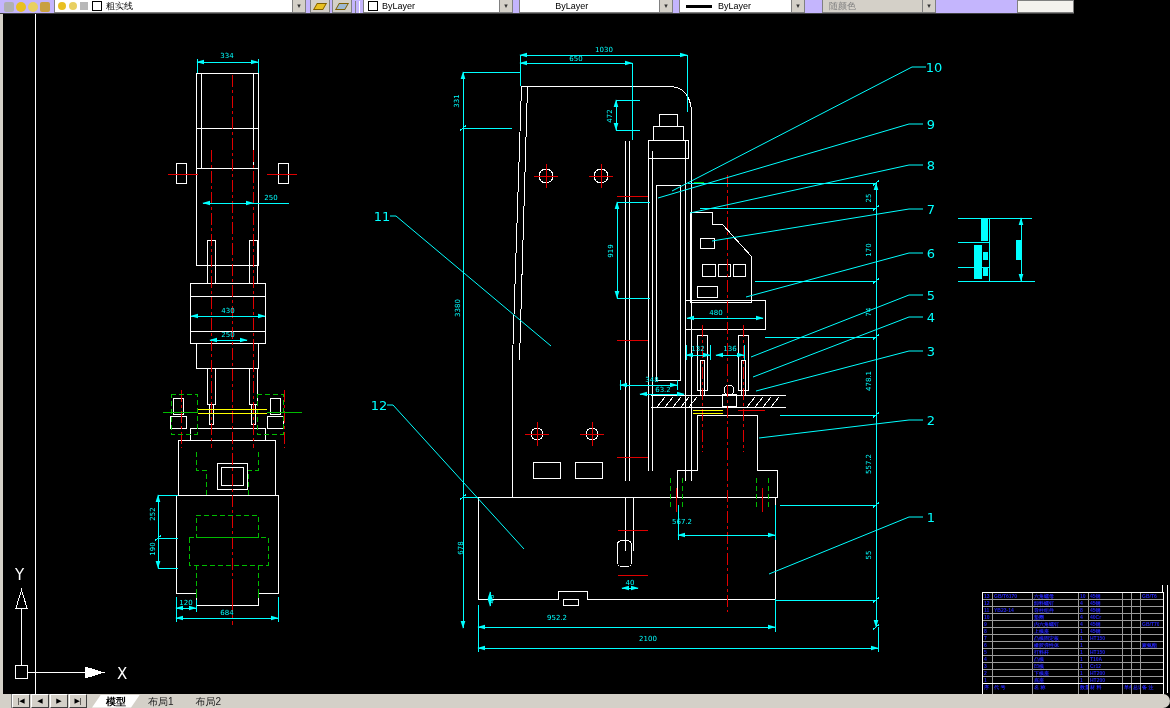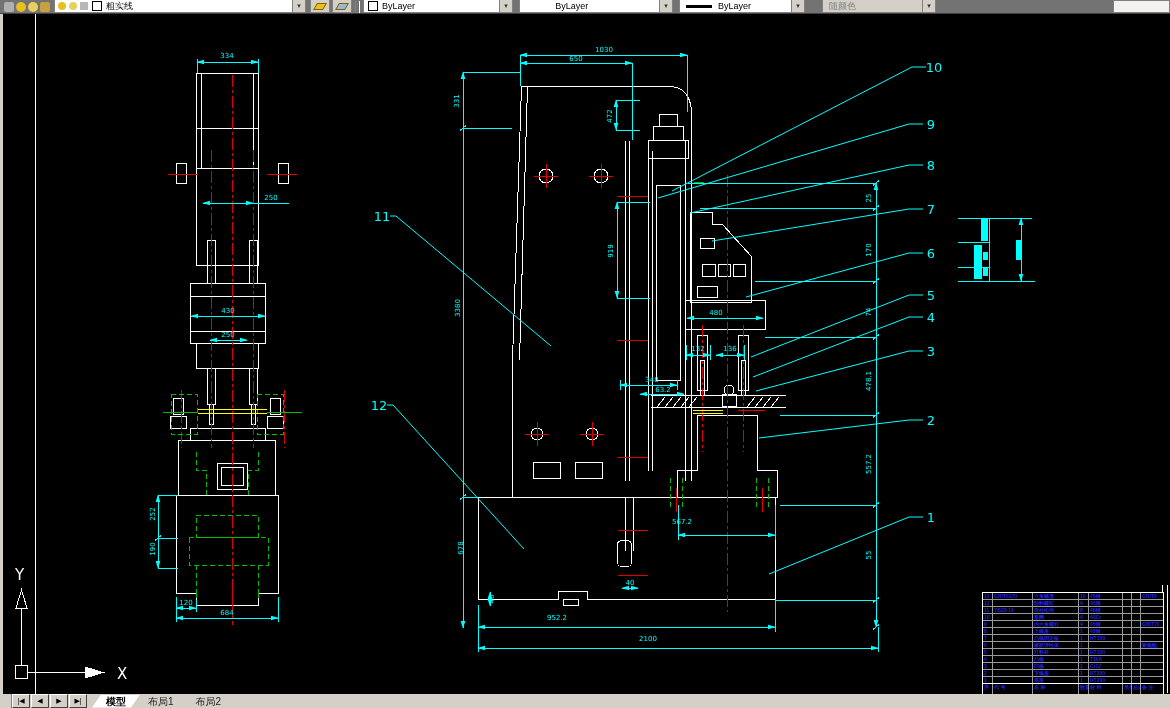--- a/index.html
+++ b/index.html
@@ -1,19 +1,19 @@
 <!DOCTYPE html>
 <html><head>
 <meta charset="utf-8">
 <style>
   html,body{margin:0;padding:0;background:#000;}
   .app{position:relative;width:1170px;height:708px;background:#000;overflow:hidden;
        font-family:"Liberation Sans", sans-serif;}
   
-  .toolbar{position:absolute;top:0;left:0;width:1170px;height:13px;background:#737373;
+  .toolbar{position:absolute;top:0;left:0;width:1074px;height:13px;background:#c4b5fd;
            border-bottom:1px solid #404040;display:flex;align-items:flex-end;z-index:30;
            font-size:10px;color:#000;}
   .tb-icons{display:flex;gap:2px;margin:0 4px 1px 4px;}
   .tb-ico{width:10px;height:10px;border-radius:2px;}
   .combo{height:12px;background:#fff;border:1px solid #808080;border-top:none;
          display:flex;align-items:center;overflow:hidden;font-size:9px;}
   .combo .arrow{margin-left:auto;width:12px;height:12px;background:#d4d0c8;
                 border-left:1px solid #808080;font-size:7px;line-height:12px;text-align:center;color:#333;}
   .layer-combo{width:250px;}
   .layer-combo .mini{width:8px;height:8px;margin-left:3px;}
@@ -21,21 +21,21 @@
   .lw-line{width:26px;height:3px;background:#000;margin:0 6px 0 6px;}
   .btn12{width:18px;height:12px;background:#d4d0c8;border:1px solid #808080;border-top:none;
          display:flex;align-items:center;justify-content:center;}
   .diamond{width:8px;height:5px;background:#e8c020;transform:skewX(-30deg);border:1px solid #806000;}
   .combo.disabled{background:#d4d0c8;color:#808080;}
   .tb-right-frag{position:absolute;right:0;top:0;width:55px;height:11px;background:#f4f2ee;
                  border:1px solid #808080;z-index:31;}
   .tb-sep{width:3px;height:12px;margin:0 3px;border-left:1px solid #808080;border-right:1px solid #fff;}
   
   .tabbar{position:absolute;bottom:0;left:0;width:1170px;height:14px;background:#d4d0c8;
-          display:flex;align-items:center;z-index:30;font-size:10px;}
+          display:flex;align-items:center;z-index:30;font-size:10px;border-radius:7px;}
   .grip{width:11px;height:14px;background:#d4d0c8;border-right:1px solid #808080;}
   .navbtn{width:16px;height:12px;background:#d4d0c8;border:1px solid;border-color:#fff #404040 #404040 #fff;
           font-size:7px;line-height:11px;text-align:center;color:#000;margin-right:1px;}
   .tab{height:13px;line-height:13px;padding:0 14px;background:#d4d0c8;color:#222;
        clip-path:polygon(9px 0,100% 0,calc(100% - 9px) 100%,0 100%);margin-left:-6px;}
   .tab.active{background:#fff;font-weight:bold;color:#000;z-index:2;}
   
   .canvas{position:absolute;top:14px;left:0;width:1170px;height:680px;background:#000;}
   svg{position:absolute;top:0;left:0;}
   svg text{font-family:"DejaVu Sans", sans-serif;}

